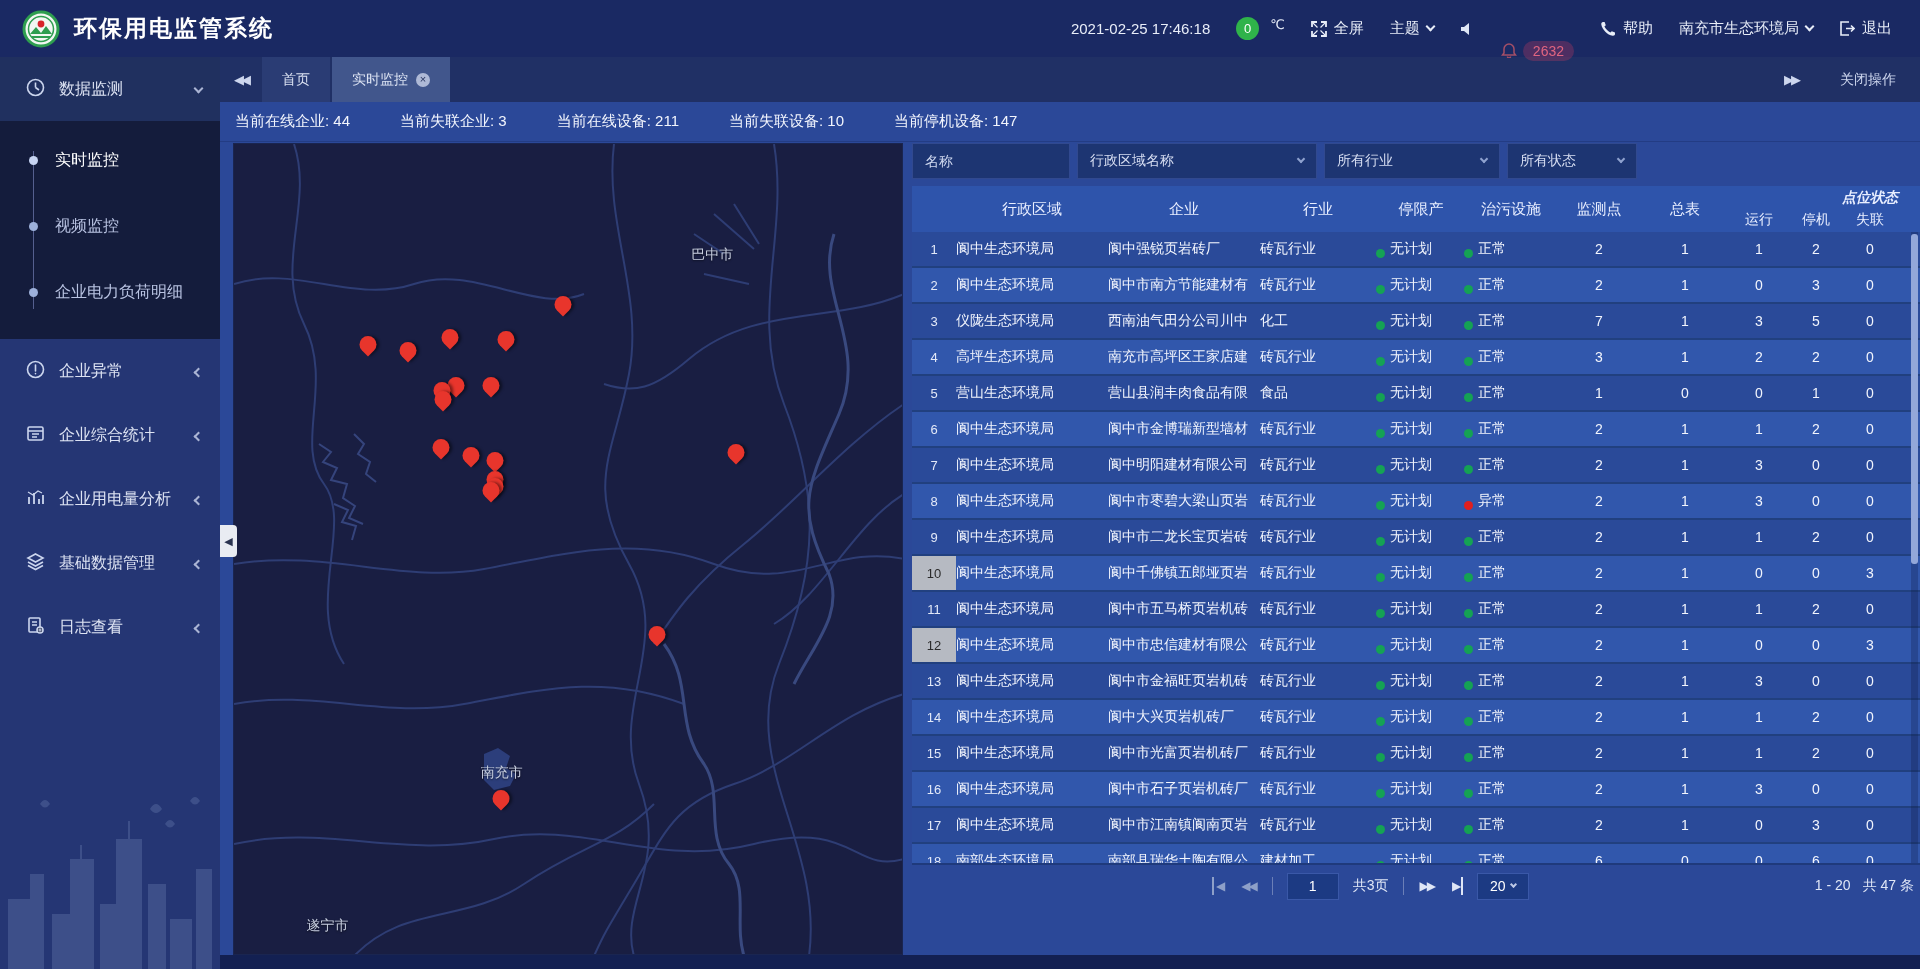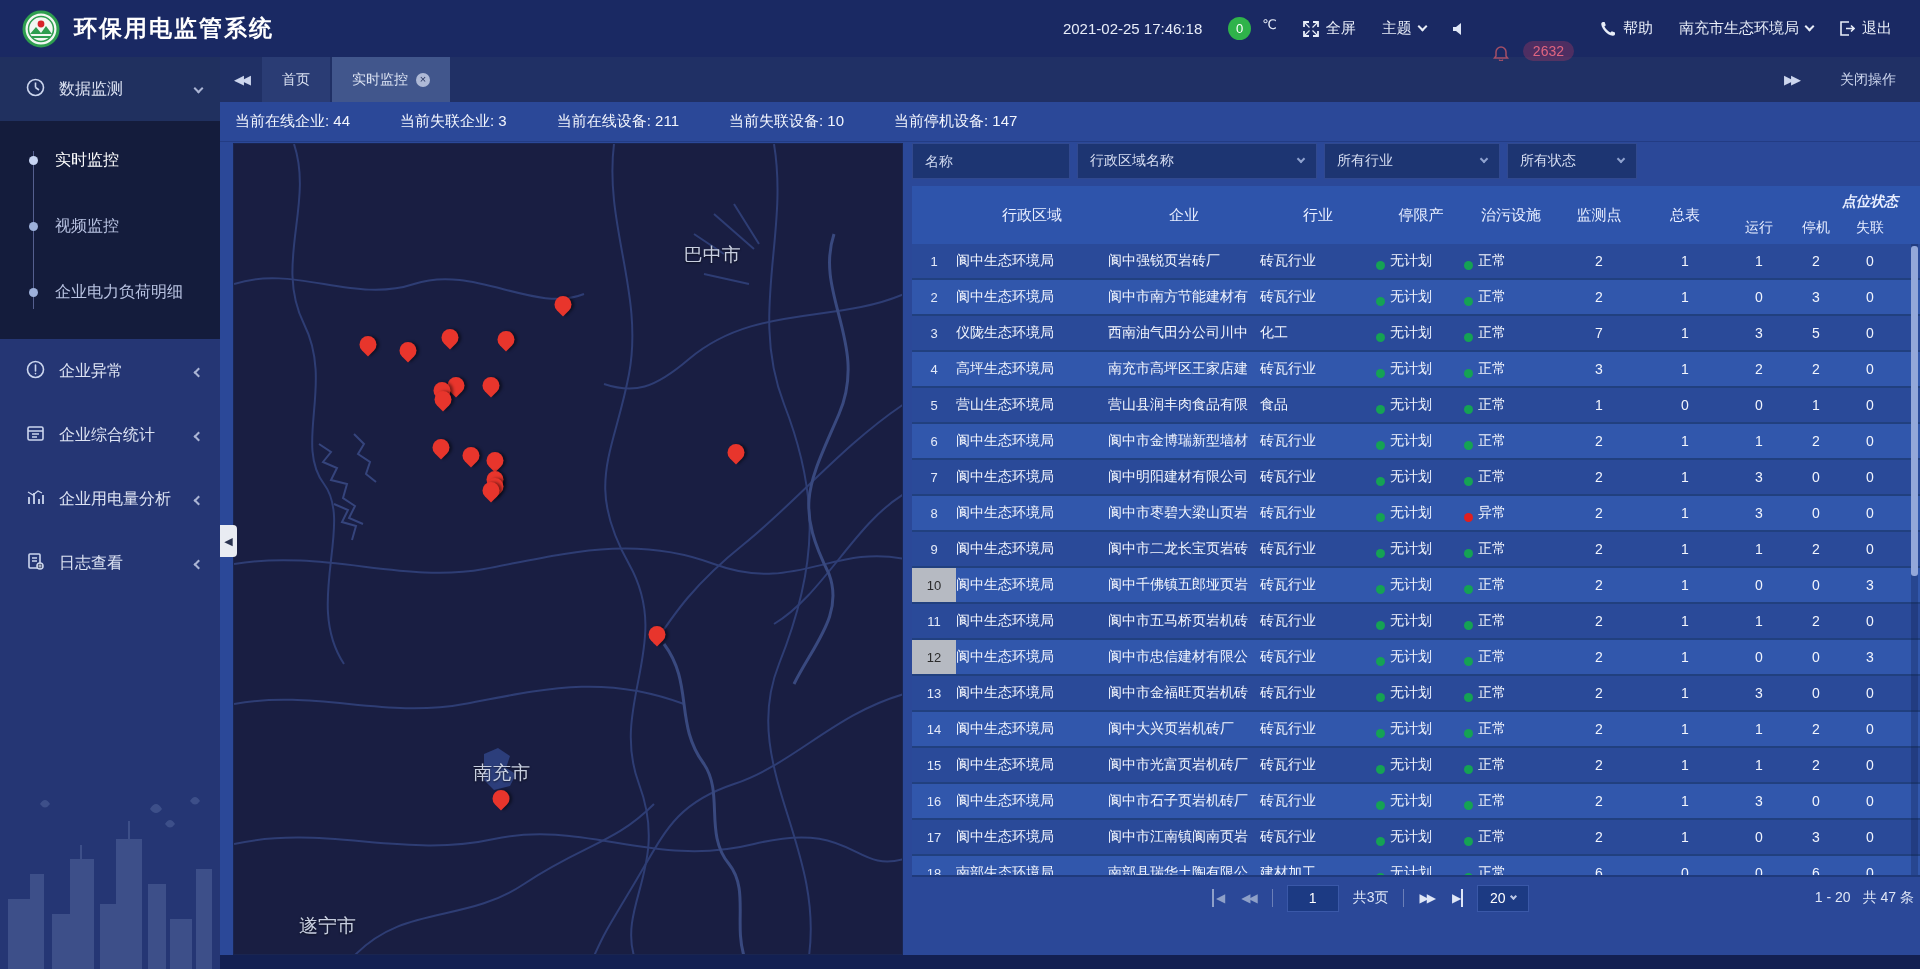--- a/index.html
+++ b/index.html
@@ -11,21 +11,21 @@
     display:flex; align-items:center; justify-content:space-between; z-index:30; }
   .hdr-left { display:flex; align-items:center; gap:14px; padding-left:22px; }
   .hdr-title { color:#fff; font-size:23px; font-weight:bold; letter-spacing:2px; }
   .hdr-right { display:flex; align-items:center; gap:26px; padding-right:28px; color:#e8edf8; font-size:15px; }
   .hdr-item { display:flex; align-items:center; gap:7px; cursor:pointer; white-space:nowrap; }
   .temp-chip { width:23px; height:23px; border-radius:50%; background:#2fb34a; color:#fff;
     display:flex; align-items:center; justify-content:center; font-size:13px; }
   .temp-unit { font-size:13px; margin-left:4px; position:relative; top:-4px; }
   .badge-pill { background:rgba(190,60,95,.32); color:#e06580; border-radius:10px;
     padding:2px 10px; font-size:14px; }
-  .bell-wrap { display:flex; align-items:flex-end; gap:14px;margin-top:45px; }
+  .bell-wrap { display:flex; align-items:flex-start; gap:6px;margin-top:45px; }
   .chev { display:inline-block; width:7px; height:7px; border-right:2px solid currentColor;
     border-bottom:2px solid currentColor; transform:rotate(45deg); position:relative; top:-2px; }
   .chev-left { transform:rotate(135deg); top:0; }
   .hdr .icon-svg { display:block; }
 
   
   .sidebar { position:absolute; left:0; top:57px; width:220px; height:912px; background:#253674; z-index:20; overflow:hidden; }
   .menu-item { height:64px; display:flex; align-items:center; gap:14px; padding:0 18px 0 26px;
     color:#dde3f3; font-size:16px; cursor:pointer; }
   .menu-item.open { background:#20305f; }
@@ -60,40 +60,40 @@
   
   .content { position:absolute; left:220px; top:102px; width:1700px; height:853px; background:#2b4898; }
   .stats-bar { height:40px; display:flex; align-items:center; gap:50px; padding-left:15px;
     color:#f2f5fd; font-size:15px; border-bottom:1px solid rgba(10,25,70,.25); }
   .stat { white-space:nowrap; }
 
   
   .map-panel { position:absolute; left:13px; top:41px; width:670px; height:812px; background:#191e42;
     border:1px solid #1a2550; overflow:hidden; }
   .map-svg { position:absolute; left:0; top:0; }
-  .city-label { position:absolute; transform:translate(-50%,-50%); color:#c8cfe0; font-size:19px;
+  .city-label { position:absolute; transform:translate(-50%,-50%); color:#c8cfe0; font-size:14px;
     white-space:nowrap; text-shadow:0 1px 2px rgba(0,0,0,.6); }
   .pin { position:absolute; width:17px; height:17px; background:#e8352c;
     border-radius:50% 50% 50% 0; transform:translate(-50%,-130%) rotate(-45deg);
     box-shadow:2px 2px 3px rgba(0,0,0,.45); cursor:pointer; }
 
   
   .panel { position:absolute; left:692px; top:41px; width:1008px; height:777px; }
   .filters { display:flex; gap:7px; height:36px; }
   .f-field { background:#1d3572; border:1px solid #31498f; color:#d7def2; font-size:14px;
     display:flex; align-items:center; justify-content:space-between; padding:0 12px; cursor:pointer; }
   .f-input { width:158px; background:#1d3572; border:1px solid #31498f; color:#d7def2;
     font-size:14px; padding:0 12px; outline:none; }
   .f-input::placeholder { color:#cfd8ef; }
   .f-field .chev { color:#8fa2cf; width:6px; height:6px; }
   .w-region{width:240px;} .w-industry{width:176px;} .w-status{width:130px;}
 
   .grid-cols { display:grid;
     grid-template-columns:44px 152px 152px 116px 88px 92px 86px 86px 62px 52px 56px; }
-  .thead { margin-top:7px; height:58px; background:#2e54ab; color:#e8eeff; font-size:15px;
+  .thead { margin-top:7px; height:46px; background:#2e54ab; color:#e8eeff; font-size:15px;
     align-items:center; }
   .thead .hc { text-align:center; }
   .thead .hl { padding-left:2px; text-align:center; }
   .pt-group { grid-column:9 / span 3; height:100%; display:flex; flex-direction:column; justify-content:space-evenly; }
   .pt-title { font-style:italic; font-weight:bold; text-align:right; font-size:14px; }
   .pt-sub { display:grid; grid-template-columns:62px 52px 56px; text-align:center; font-size:14px; }
 
   .tbody { height:631px; overflow:hidden; position:relative; }
   .trow { height:36px; align-items:center; color:#f2f5fd; font-size:14px; background:#2a4a99;
     border-bottom:2px solid #21407f; cursor:pointer; }
@@ -259,20 +259,31 @@
               <path d="M2,4 l5,3 5,-4 4,2" stroke-width="1.2"></path>
             </svg></span>
       <span class="mi-label">企业用电量分析</span>
       <span class="mi-chev"><span class="chev chev-left"></span></span>
     </div>
 
   </div>
       <div>
     <div class="menu-item">
       <span class="mi-icon"><svg width="19" height="19" viewBox="0 0 19 19" fill="none" stroke="#ccd6ee" stroke-width="1.6">
+              <path d="M9.5,2 L17,6 9.5,10 2,6 Z"></path>
+              <path d="M2,10 l7.5,4 7.5,-4 M2,13.5 l7.5,4 7.5,-4"></path>
+            </svg></span>
+      <span class="mi-label">基础数据管理</span>
+      <span class="mi-chev"><span class="chev chev-left"></span></span>
+    </div>
+
+  </div>
+      <div>
+    <div class="menu-item">
+      <span class="mi-icon"><svg width="19" height="19" viewBox="0 0 19 19" fill="none" stroke="#ccd6ee" stroke-width="1.6">
               <rect x="3" y="2" width="11" height="14" rx="1"></rect>
               <path d="M6,6 h5 M6,9 h5"></path>
               <circle cx="14" cy="14" r="3" fill="#141c3c"></circle>
               <path d="M14,12.2 v3.6 M12.2,14 h3.6" stroke-width="1.2"></path>
             </svg></span>
       <span class="mi-label">日志查看</span>
       <span class="mi-chev"><span class="chev chev-left"></span></span>
     </div>
 
   </div>

